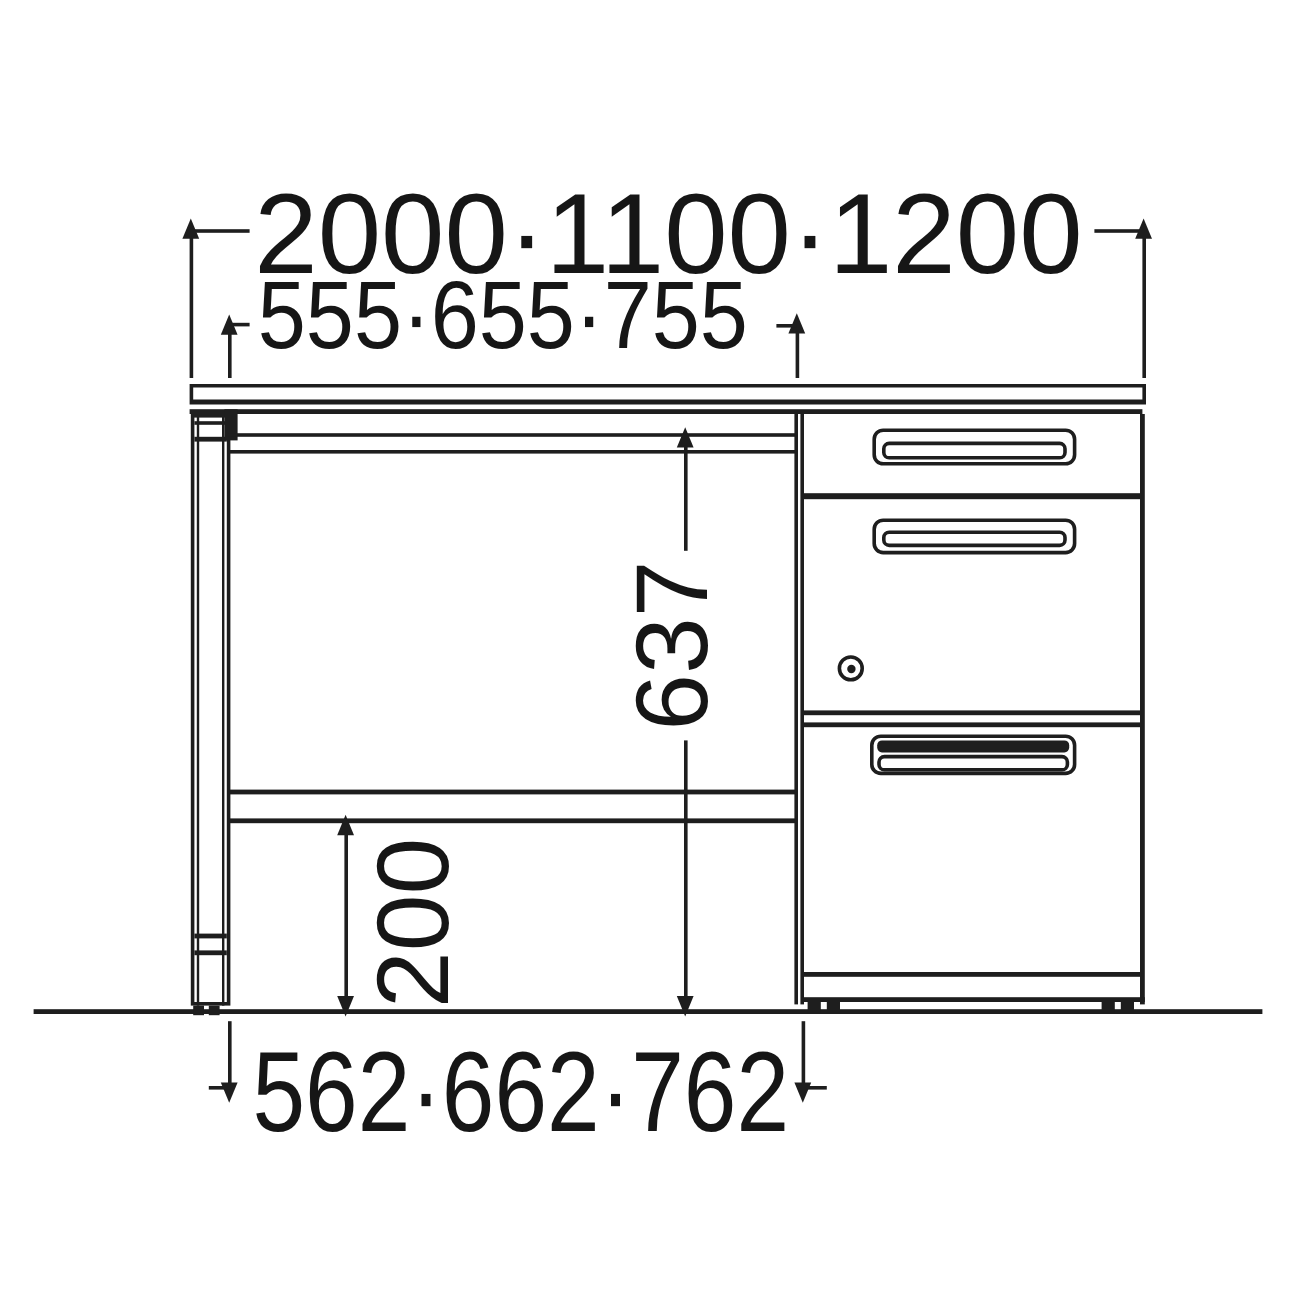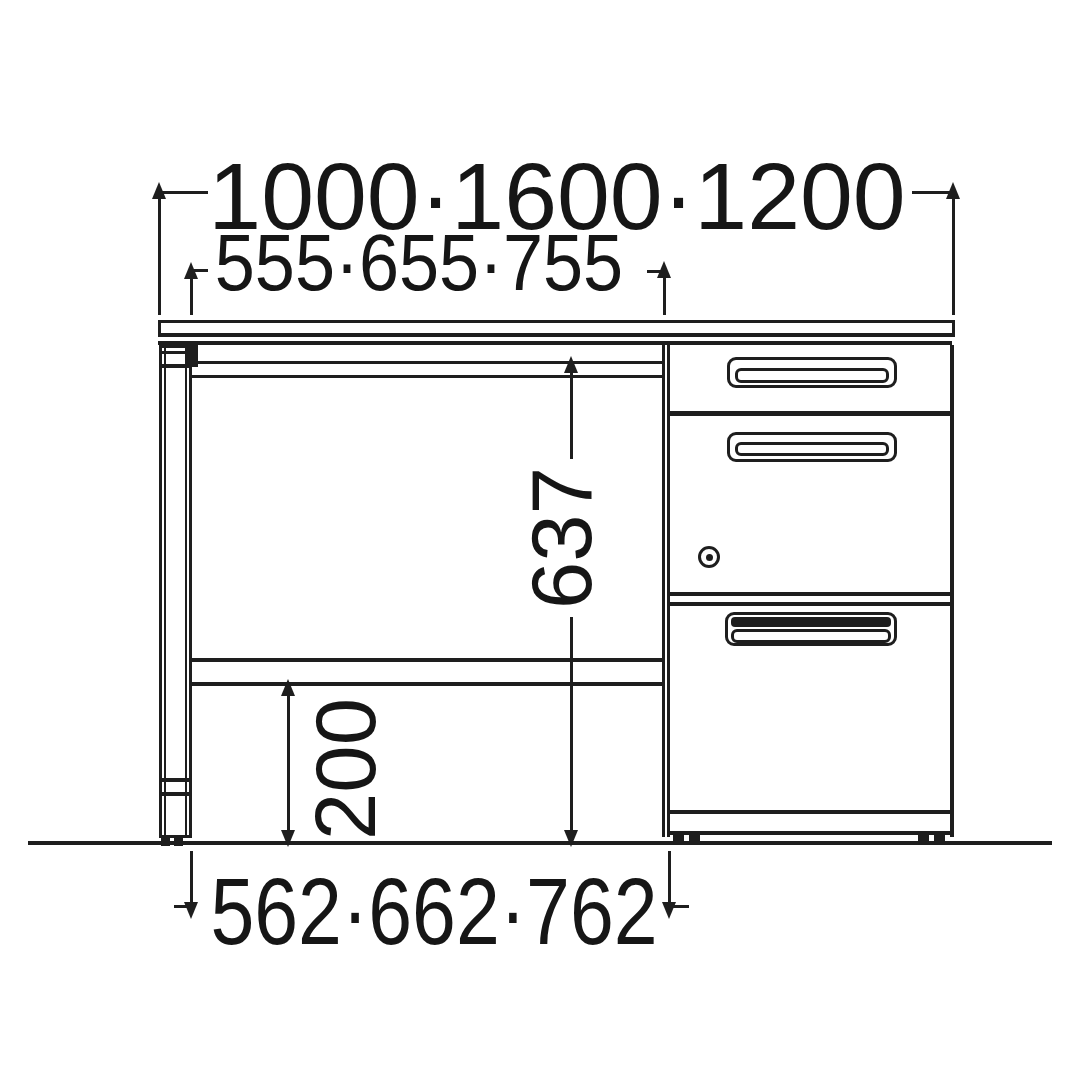--- a/index.html
+++ b/index.html
@@ -71,21 +71,21 @@
   <div class="panel" style="left:725px;top:612px;width:172px;height:34px;border-radius:9px;"></div>
   <div class="blk" style="left:731px;top:617px;width:160px;height:10px;border-radius:4px;"></div>
   <div class="panel" style="left:731px;top:629px;width:160px;height:14px;border-radius:6px;"></div>
 
   <div class="ln" style="left:158px;top:189px;width:3px;height:126px;"></div>
   <div class="ln" style="left:952px;top:189px;width:3px;height:126px;"></div>
   <div class="ln" style="left:160px;top:191px;width:48px;height:3px;"></div>
   <div class="ln" style="left:912px;top:191px;width:43px;height:3px;"></div>
   <div class="arr up" style="left:152px;top:182px;"></div>
   <div class="arr up" style="left:946px;top:182px;"></div>
-  <div class="dim-label" style="left:557px;top:196px;font-size:95px;">1000·1600·1200</div>
+  <div class="dim-label" style="left:557px;top:196px;font-size:95px;">2000·1100·1200</div>
 
   <div class="arr up" style="left:184px;top:262px;"></div>
   <div class="ln" style="left:191px;top:269px;width:17px;height:3px;"></div>
   <div class="ln" style="left:190px;top:277px;width:3px;height:38px;"></div>
   <div class="arr up" style="left:657px;top:261px;"></div>
   <div class="ln" style="left:647px;top:270px;width:17px;height:3px;"></div>
   <div class="ln" style="left:663px;top:276px;width:3px;height:39px;"></div>
   <div class="dim-label" style="left:419px;top:263px;font-size:80px;transform:translate(-50%,-50%) scaleX(0.9);">555·655·755</div>
 
   <div class="arr up" style="left:564px;top:356px;"></div>

